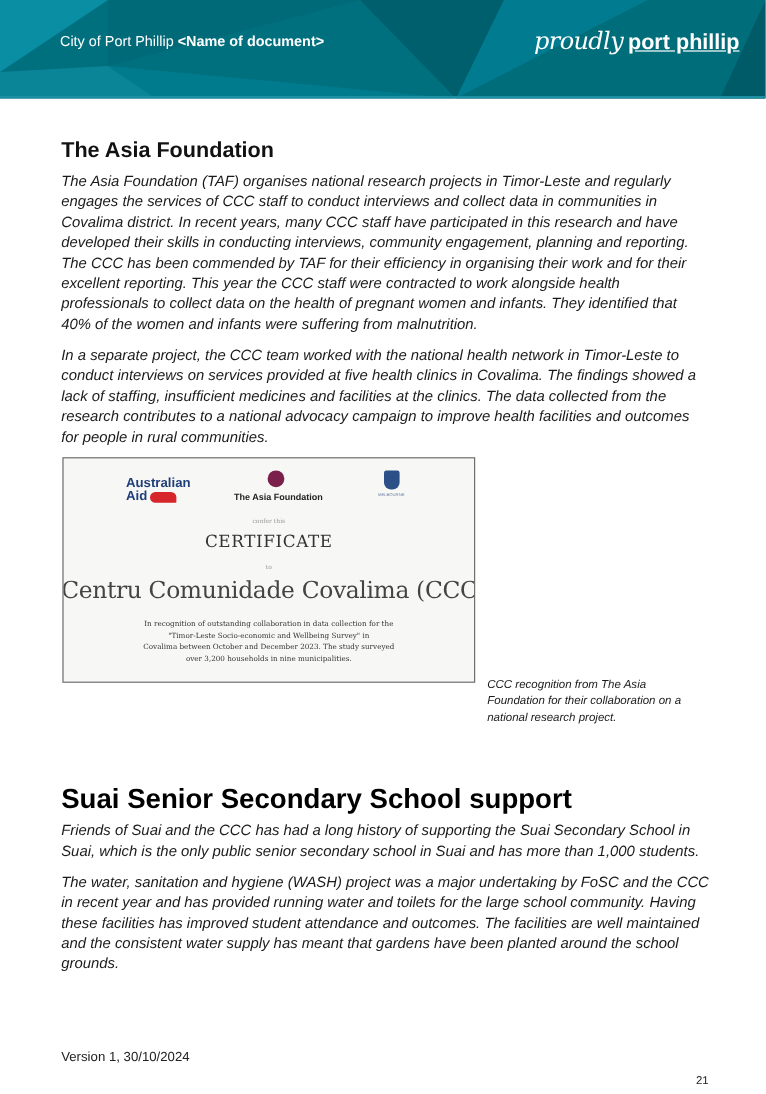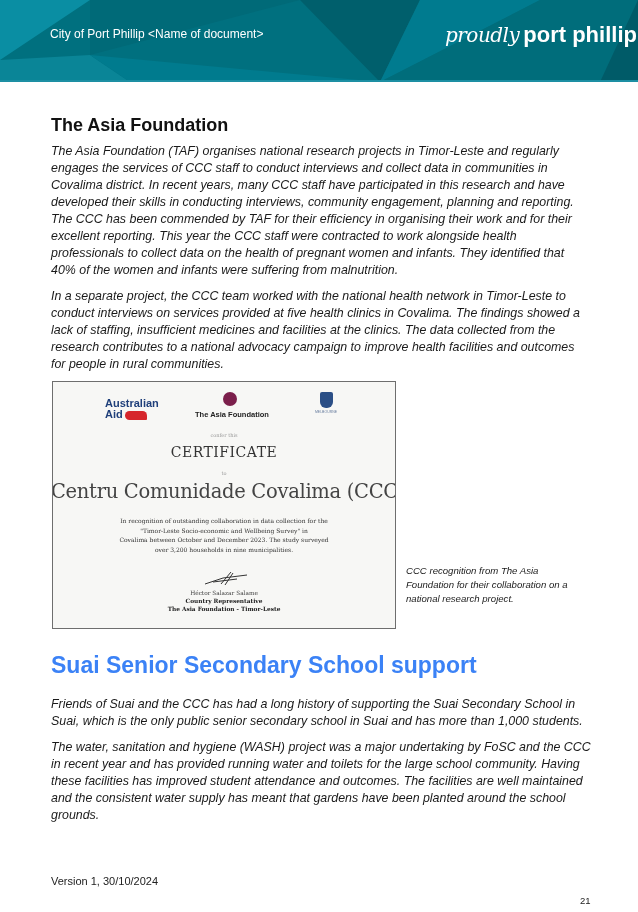--- a/index.html
+++ b/index.html
@@ -3,31 +3,31 @@
 <meta charset="utf-8">
 <style>
   * { box-sizing: border-box; margin: 0; padding: 0; }
   html, body { width: 638px; height: 912px; background: #ffffff; overflow: hidden; }
   body { position: relative; font-family: "Liberation Sans", sans-serif; color: #1a1a1a; }
 
   .banner { position: absolute; left: 0; top: 0; width: 638px; height: 82px; background: #006b7a; overflow: hidden; }
   .banner svg.bg { position: absolute; left: 0; top: 0; }
   .banner .bottom-line { position: absolute; left: 0; bottom: 0; width: 100%; height: 2px; background: #1d8fa3; }
   .banner-title { position: absolute; left: 50px; top: 27px; font-size: 12px; color: #ffffff; white-space: nowrap; }
-  .banner-title b { font-weight: normal; }
+  .banner-title b { font-weight: bold; }
   .logo { position: absolute; left: 445px; top: 22px; color: #ffffff; white-space: nowrap; display: flex; align-items: baseline; }
   .logo .script { font-family: "DejaVu Serif", serif; font-style: italic; font-size: 20px; letter-spacing: -0.5px; margin-right: 4px; }
-  .logo .bold { font-family: "Liberation Sans", sans-serif; font-weight: bold; font-size: 22px; }
+  .logo .bold { font-family: "Liberation Sans", sans-serif; font-weight: bold; font-size: 18px; text-decoration: underline; }
 
   .content { position: absolute; left: 51px; top: 113px; width: 540px; }
   h2.section { font-size: 18px; font-weight: bold; color: #111; margin-bottom: 6px; line-height: 24px; }
   p.body { font-size: 12.4px; line-height: 17px; color: #1a1a1a; margin-bottom: 9px; font-style: italic; }
 
   .figure-row { position: absolute; left: 52px; top: 381px; width: 540px; height: 248px; }
-  .certificate { position: absolute; left: 0; top: 0; width: 344px; height: 248px; border: 1.5px solid #6e6e6e; background: #f7f7f5; overflow: hidden; }
+  .certificate { position: absolute; left: 0; top: 0; width: 344px; height: 188px; border: 1.5px solid #6e6e6e; background: #f7f7f5; overflow: hidden; }
   .cert-logos { position: absolute; top: 10px; left: 0; width: 100%; height: 40px; }
   .aus-aid { position: absolute; left: 52px; top: 6px; font-weight: bold; font-size: 11px; line-height: 11px; color: #1f3f7a; }
   .aus-aid .kangaroo { display: inline-block; width: 22px; height: 9px; background: #d6262c; border-radius: 10px 10px 2px 10px; margin-left: 2px; vertical-align: middle; }
   .taf-logo { position: absolute; left: 142px; top: 0; width: 70px; text-align: center; }
   .taf-logo .dot { width: 14px; height: 14px; border-radius: 50%; background: #7b1f4b; margin: 0 auto 4px; }
   .taf-logo .txt { font-size: 7.5px; font-weight: bold; color: #222; white-space: nowrap; }
   .uni-logo { position: absolute; left: 258px; top: 0; width: 30px; text-align: center; }
   .uni-logo .crest { width: 13px; height: 16px; background: #2b4f86; border-radius: 2px 2px 6px 6px; margin: 0 auto 2px; }
   .uni-logo .txt { font-size: 3.5px; color: #6a7fa0; }
   .confer { position: absolute; top: 50px; width: 100%; text-align: center; font-family: "DejaVu Serif", serif; font-size: 5px; color: #999; }
@@ -35,21 +35,21 @@
   .to { position: absolute; top: 88px; width: 100%; text-align: center; font-family: "DejaVu Serif", serif; font-size: 5px; color: #999; }
   .recipient { position: absolute; top: 98px; left: -2px; white-space: nowrap; font-family: "DejaVu Serif", serif; font-size: 19.5px; color: #444; letter-spacing: -0.3px; }
   .cert-body { position: absolute; top: 134px; width: 100%; text-align: center; font-family: "DejaVu Serif", serif; font-size: 6px; line-height: 9.5px; color: #333; padding: 0 56px; }
   .signature { position: absolute; left: 150px; top: 188px; width: 46px; height: 16px; }
   .signer { position: absolute; top: 207px; width: 100%; text-align: center; font-family: "DejaVu Serif", serif; font-size: 5.8px; line-height: 8px; color: #444; }
   .signer .b { font-weight: bold; color: #222; }
 
   .caption { position: absolute; left: 354px; top: 183px; width: 180px; font-size: 9.6px; line-height: 14px; font-style: italic; color: #1a1a1a; }
 
   .section2 { position: absolute; left: 51px; top: 650px; width: 545px; }
-  h1.teal { font-size: 23px; font-weight: bold; color: #3b82f6; line-height: 30px; margin-bottom: 16px; }
+  h1.teal { font-size: 23px; font-weight: bold; color: #000000; line-height: 30px; margin-bottom: 4px; }
   .section2 p.body { margin-bottom: 9px; }
 
   .footer-left { position: absolute; left: 51px; top: 875px; font-size: 11px; color: #222; }
   .footer-right { position: absolute; left: 580px; top: 895px; font-size: 9.5px; color: #222; }
 </style>
 </head>
 <body>
 
 <div class="banner">
   <svg class="bg" width="638" height="82" viewBox="0 0 638 82">

